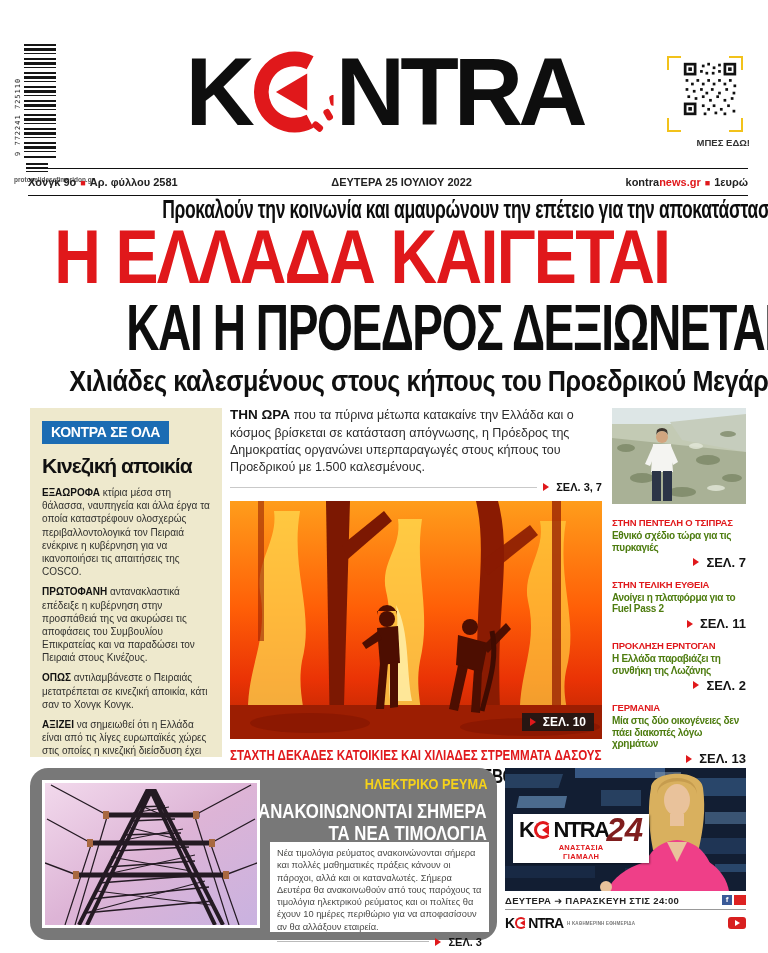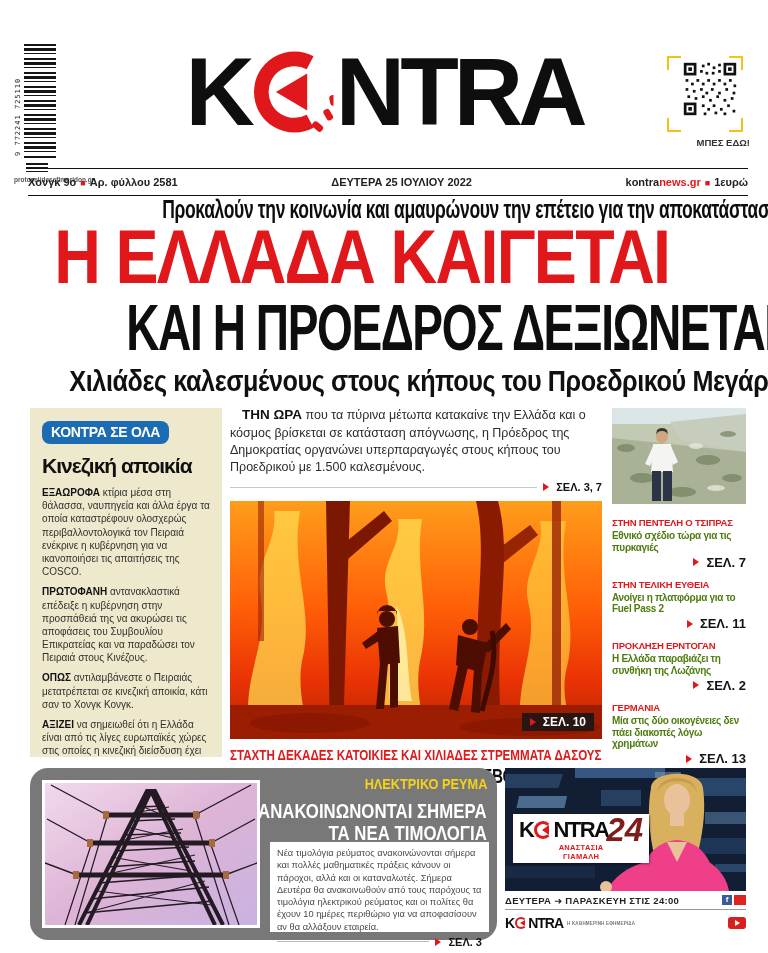--- a/index.html
+++ b/index.html
@@ -36,28 +36,28 @@
   .head-red{position:absolute;left:0;right:0;top:219px;text-align:left;white-space:nowrap;}
   .head-red span{display:inline-block;font-size:76px;line-height:1;font-weight:800;color:#e0181b;transform:scaleX(.85);letter-spacing:-2px;}
   .head-black{position:absolute;left:0;right:0;top:296px;text-align:center;white-space:nowrap;}
   .head-black span{display:inline-block;font-size:64px;line-height:1;font-weight:800;color:#0e0e0e;transform:scaleX(.72);letter-spacing:-2px;}
   .subhead{position:absolute;left:0;right:0;top:364px;text-align:center;white-space:nowrap;}
   .subhead span{display:inline-block;font-size:30px;font-weight:800;color:#101010;transform:scaleX(.84);letter-spacing:-.5px;}
   
   .leftcol{position:absolute;left:30px;top:408px;width:192px;height:349px;background:#eee9cd;
            padding:13px 12px;box-sizing:border-box;overflow:hidden;}
   .badge{display:inline-block;background:#1b6cb3;color:#fff;font-size:14px;font-weight:800;
-         padding:3px 9px 4px;letter-spacing:-.3px;border-radius:8px;}
+         padding:3px 9px 4px;letter-spacing:-.3px;}
   .leftcol h2{margin:10px 0 8px;font-size:21px;font-weight:800;letter-spacing:-1px;color:#101010;}
   .leftcol p{margin:0 0 7px;font-size:10px;line-height:1.32;color:#30302e;}
   .leftcol p b{color:#111;}
   
   .centercol{position:absolute;left:230px;top:406px;width:372px;}
   .lead{font-size:12.5px;line-height:1.38;color:#2c2c2c;margin:0;}
-  .lead b{font-size:13.5px;color:#111;margin-left:12px;}
+  .lead b{font-size:13.5px;color:#111;}
   .refrow{display:flex;align-items:center;margin-top:5px;}
   .refrow .rule{flex:1;height:1px;background:#c9c9c9;margin-right:6px;}
   .arr{width:0;height:0;border:4px solid transparent;border-left:6px solid #e0181b;margin-right:3px;}
   .pageref{font-size:11px;font-weight:800;color:#131313;white-space:nowrap;}
   .firewrap{position:relative;margin-top:8px;width:372px;height:238px;}
   .firewrap svg{display:block;}
   .photo-badge{position:absolute;right:8px;bottom:8px;background:rgba(25,22,20,.88);color:#fff;
                padding:2px 8px;display:flex;align-items:center;font-size:12px;font-weight:800;}
   .cap-red{margin-top:7px;white-space:nowrap;}
   .cap-red span{display:inline-block;font-size:14.5px;font-weight:800;color:#e0181b;transform:scaleX(.8);transform-origin:left;}

